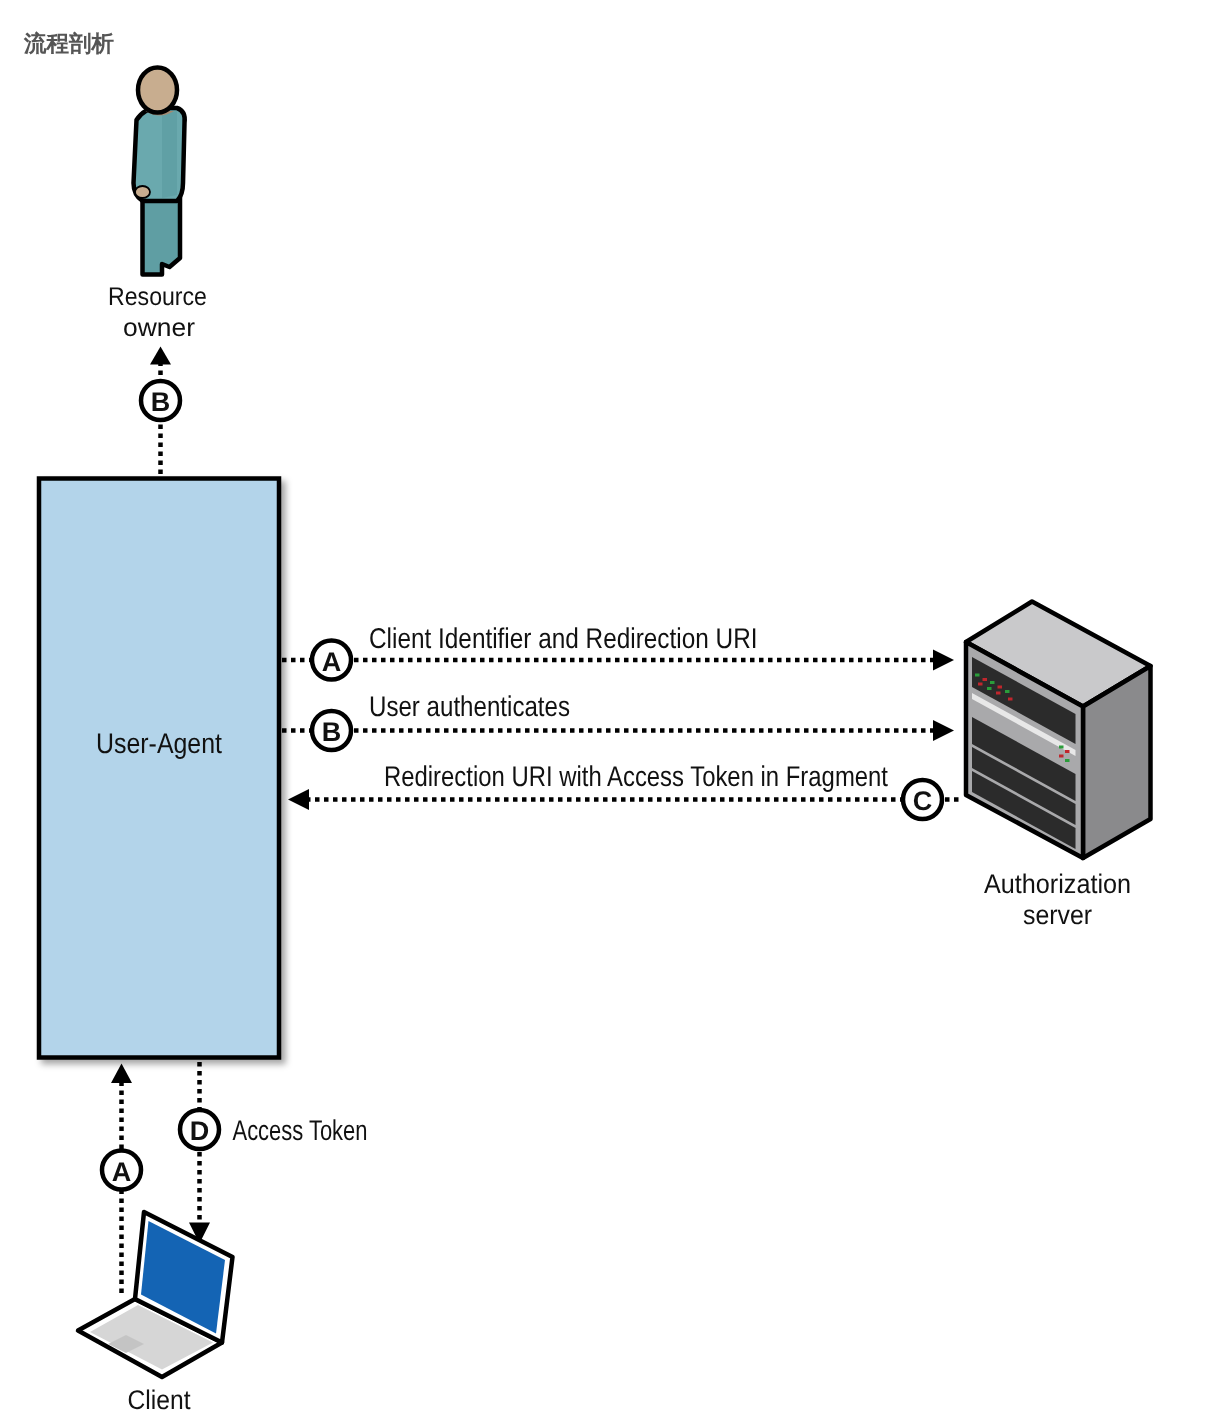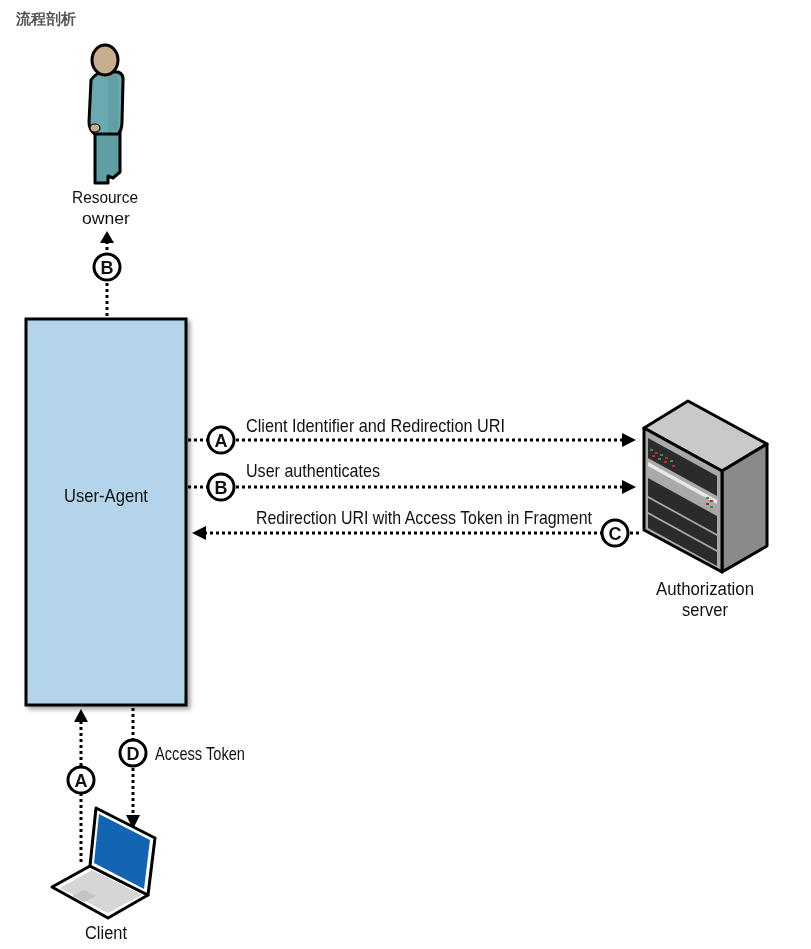--- a/index.html
+++ b/index.html
@@ -1,18 +1,18 @@
 <!DOCTYPE html>
 <html><head>
 <meta charset="utf-8">
 <style>
   html, body { margin: 0; padding: 0; background: #ffffff; }
   body { width: 811px; height: 949px; position: relative; overflow: hidden;
          font-family: "Liberation Sans", "DejaVu Sans", sans-serif; }
-  .heading { position: absolute; left: 16px; top: 10px; font-size: 15px; font-weight: bold;
+  .heading { position: absolute; left: 16px; top: 20px; font-size: 15px; font-weight: bold;
              color: #555555; font-family: "DejaVu Sans", sans-serif; letter-spacing: 0px; }
   svg.diagram { position: absolute; left: 0; top: 0; }
   .lbl { font-family: "Liberation Sans", "DejaVu Sans", sans-serif; fill: #111111; }
   .cond { font-stretch: condensed; }
 </style>
 </head>
 <body>
 
 <div class="heading">流程剖析</div>
 

